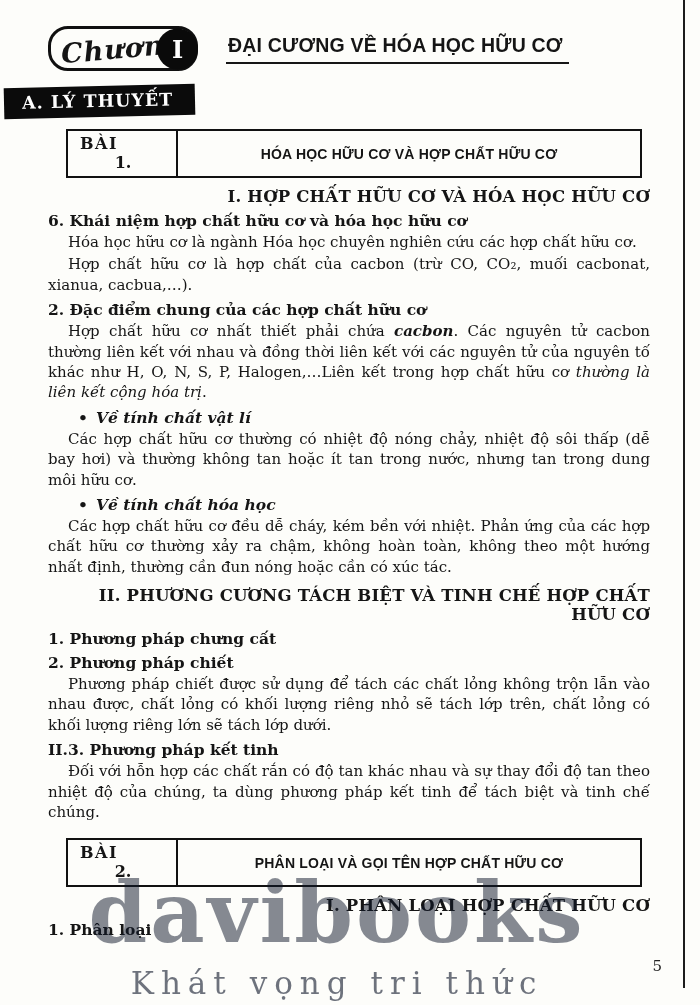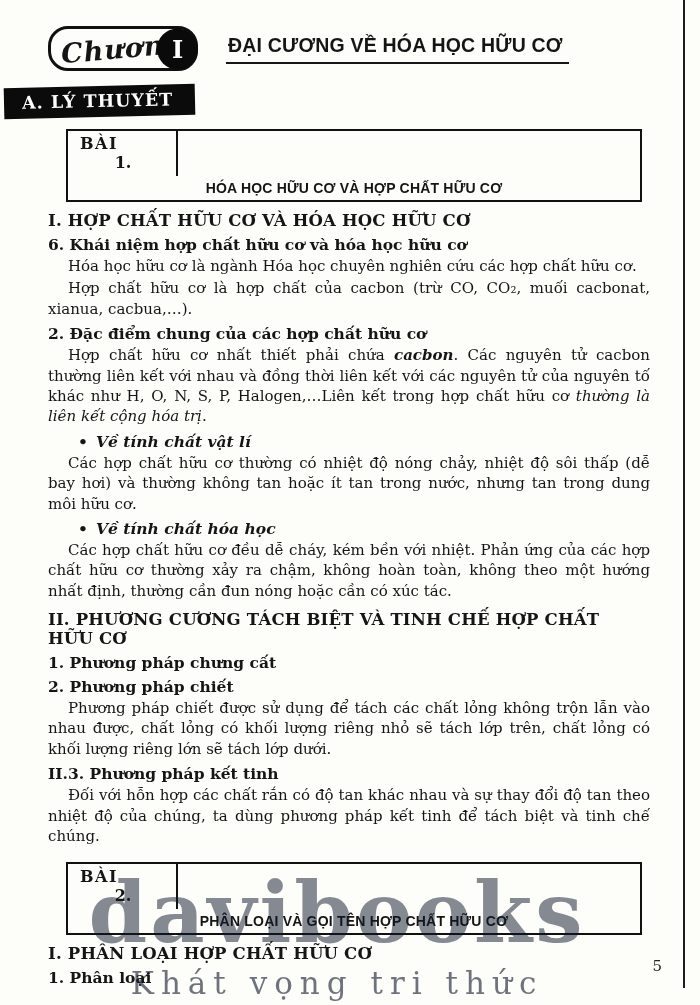--- a/index.html
+++ b/index.html
@@ -39,32 +39,32 @@
 
   
   .banner {
     display:inline-block; background:#0b0b0b; color:#fff;
     font-weight:bold; font-size:17.5px; letter-spacing:1px;
     padding:5px 22px 6px 18px; margin:15px 0 0 -44px;
     transform:rotate(-1.3deg);
   }
 
   
-  .lesson { display:flex; border:2.5px solid #111; margin:12px 8px 8px 18px; min-height:49px;flex-direction:column; }
+  .lesson { display:flex; border:2.5px solid #111; margin:12px 8px 8px 18px; min-height:49px; }
   .lesson-left { width:110px; border-right:2.5px solid #111; padding:3px 10px 4px 12px; }
   .lesson-label { font-weight:bold; font-size:16px; letter-spacing:1.5px; }
   .lesson-num { font-weight:bold; font-size:16px; text-align:center; }
   .lesson-title {
     flex:1; display:flex; align-items:center; justify-content:center;
     font-family:"Liberation Sans", sans-serif; font-weight:bold;
     font-size:14px; text-align:center; padding:4px 20px; letter-spacing:0.2px;border-radius:7px;
   }
 
   
-  .h1 { font-size:16.5px; font-weight:bold; margin-top:9px; letter-spacing:0.2px; }
+  .h1 { font-size:16.5px; font-weight:bold; margin-top:9px; letter-spacing:0.2px;text-align:right; }
   .h2 { font-size:15.5px; font-weight:bold; margin-top:5px; }
   .bullet-line { font-size:15.5px; font-weight:bold; font-style:italic; margin:5px 0 2px 30px; }
   .bullet-line .mark { font-style:normal; margin-right:8px; }
   p.body { font-size:15px; line-height:1.36; text-align:justify; text-indent:20px; margin:2px 0; }
   .em-bi { font-weight:bold; font-style:italic;margin-top:11px; }
   .em-i { font-style:italic; }
 
   
   .wm {
     position:absolute; left:0; right:26px; bottom:4px; text-align:center;

